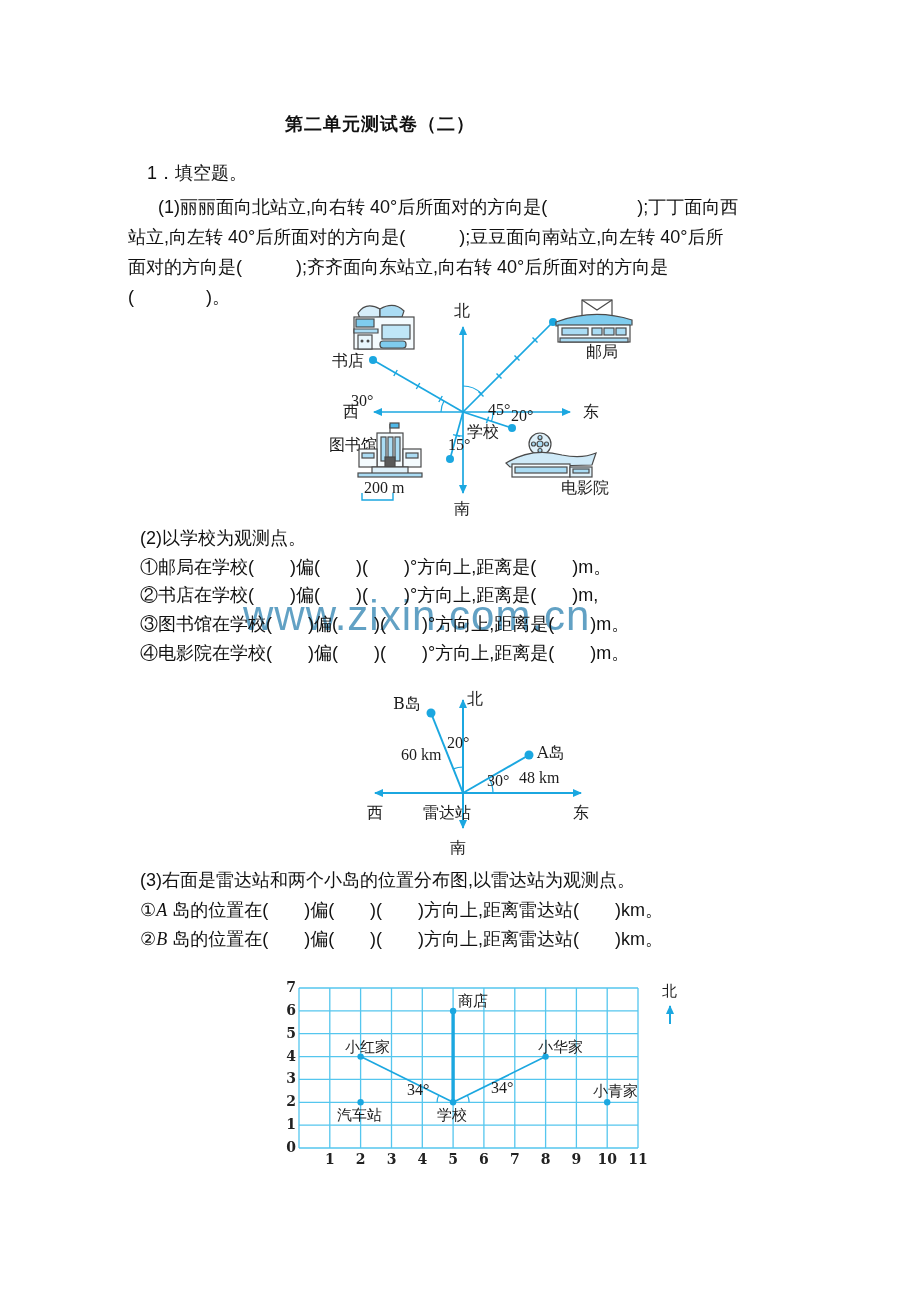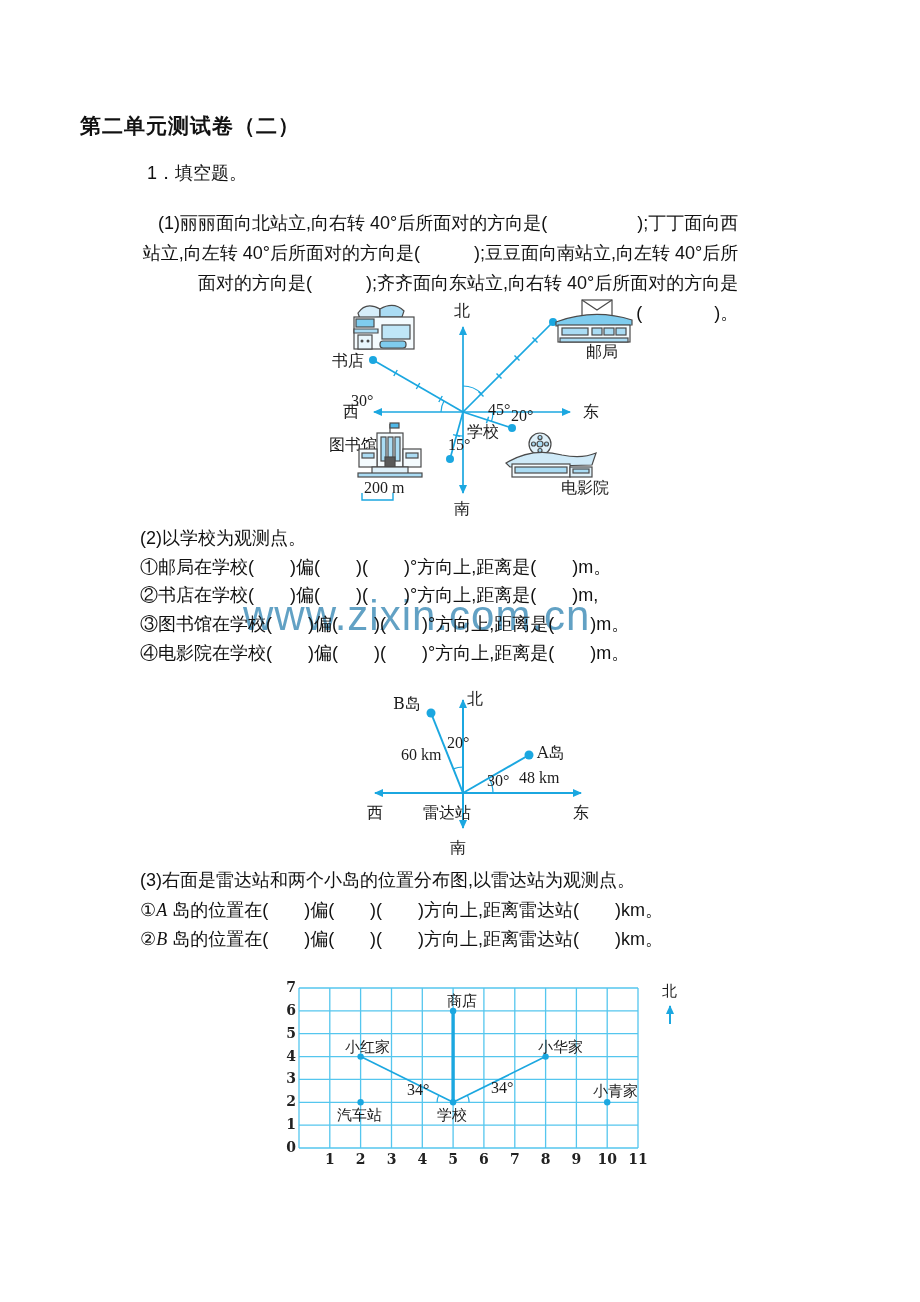--- a/index.html
+++ b/index.html
@@ -1,19 +1,19 @@
 <!DOCTYPE html>
 <html><head>
 <meta charset="utf-8">
 <style>
   html,body{margin:0;padding:0;background:#ffffff;}
   #page{position:relative;width:920px;height:1302px;background:#fff;overflow:hidden;
         font-family:"Liberation Sans",sans-serif;color:#111;}
   .abs{position:absolute;}
-  .title{font-size:21px;font-weight:bold;letter-spacing:1px;white-space:nowrap;}
+  .title{font-size:18px;font-weight:bold;letter-spacing:1px;text-align:center;white-space:nowrap;}
   .body-txt{font-size:18px;line-height:30px;white-space:nowrap;}
   .q-lines div{white-space:nowrap;}
   .indent{padding-left:30px;}
   .lbl{font-family:"DejaVu Serif",serif;font-size:16px;color:#1c1c1c;white-space:nowrap;}
   .lbl-sm{font-family:"DejaVu Serif",serif;font-size:15px;color:#1c1c1c;white-space:nowrap;}
   .num{font-family:"Liberation Serif",serif;font-size:16px;color:#1c1c1c;white-space:nowrap;}
   .tick{font-family:"DejaVu Serif",serif;font-size:14px;font-weight:600;color:#222;}
   .watermark{font-size:42px;color:#0369a1;opacity:.62;letter-spacing:1px;white-space:nowrap;z-index:0;}
   .layer{position:absolute;z-index:1;}
   .var{font-family:"Liberation Serif",serif;font-style:italic;}
@@ -23,21 +23,21 @@
 <body>
 
 <div id="page">
 
   <div class="abs watermark" style="left:243px;top:592px;">www.zixin.com.cn</div>
 
   <div class="abs title layer" style="left:80px;top:112px;width:600px;">第二单元测试卷（二）</div>
 
   <div class="abs body-txt layer" style="left:127px;top:158px;margin-left:20px;">1．填空题。</div>
 
-  <div class="abs body-txt layer q-lines" style="left:128px;top:208px;text-align:right;">
+  <div class="abs body-txt layer q-lines" style="left:128px;top:192px;">
     <div class="indent">(1)丽丽面向北站立,向右转 40°后所面对的方向是(　　　　　);丁丁面向西</div>
     <div>站立,向左转 40°后所面对的方向是(　　　);豆豆面向南站立,向左转 40°后所</div>
     <div>面对的方向是(　　　);齐齐面向东站立,向右转 40°后所面对的方向是</div>
     <div>(　　　　)。</div>
   </div>
 
   <div class="abs layer" style="left:280px;top:293px;width:400px;height:230px;">
     <svg width="400" height="230" viewBox="0 0 400 230">
       <defs>
         <marker id="a1" markerWidth="10" markerHeight="9" refX="8" refY="4" orient="auto" markerUnits="userSpaceOnUse">
@@ -255,21 +255,21 @@
     <span class="abs tick" style="left:94.5px;top:171px;width:24px;text-align:center;">3</span>
     <span class="abs tick" style="left:125.3px;top:171px;width:24px;text-align:center;">4</span>
     <span class="abs tick" style="left:156.1px;top:171px;width:24px;text-align:center;">5</span>
     <span class="abs tick" style="left:186.9px;top:171px;width:24px;text-align:center;">6</span>
     <span class="abs tick" style="left:217.8px;top:171px;width:24px;text-align:center;">7</span>
     <span class="abs tick" style="left:248.6px;top:171px;width:24px;text-align:center;">8</span>
     <span class="abs tick" style="left:279.4px;top:171px;width:24px;text-align:center;">9</span>
     <span class="abs tick" style="left:310.2px;top:171px;width:24px;text-align:center;">10</span>
     <span class="abs tick" style="left:341px;top:171px;width:24px;text-align:center;">11</span>
 
-    <div class="abs lbl-sm" style="left:162px;top:12px;">商店</div>
+    <div class="abs lbl-sm" style="left:173px;top:12px;">商店</div>
     <div class="abs lbl-sm" style="left:60px;top:58px;">小红家</div>
     <div class="abs lbl-sm" style="left:253px;top:58px;">小华家</div>
     <div class="abs lbl-sm" style="left:308px;top:102px;">小青家</div>
     <div class="abs lbl-sm" style="left:52px;top:126px;">汽车站</div>
     <div class="abs lbl-sm" style="left:152px;top:126px;">学校</div>
     <div class="abs num" style="left:122px;top:101px;">34°</div>
     <div class="abs num" style="left:206px;top:99px;">34°</div>
     <div class="abs lbl-sm" style="left:377px;top:2px;">北</div>
   </div>
 

